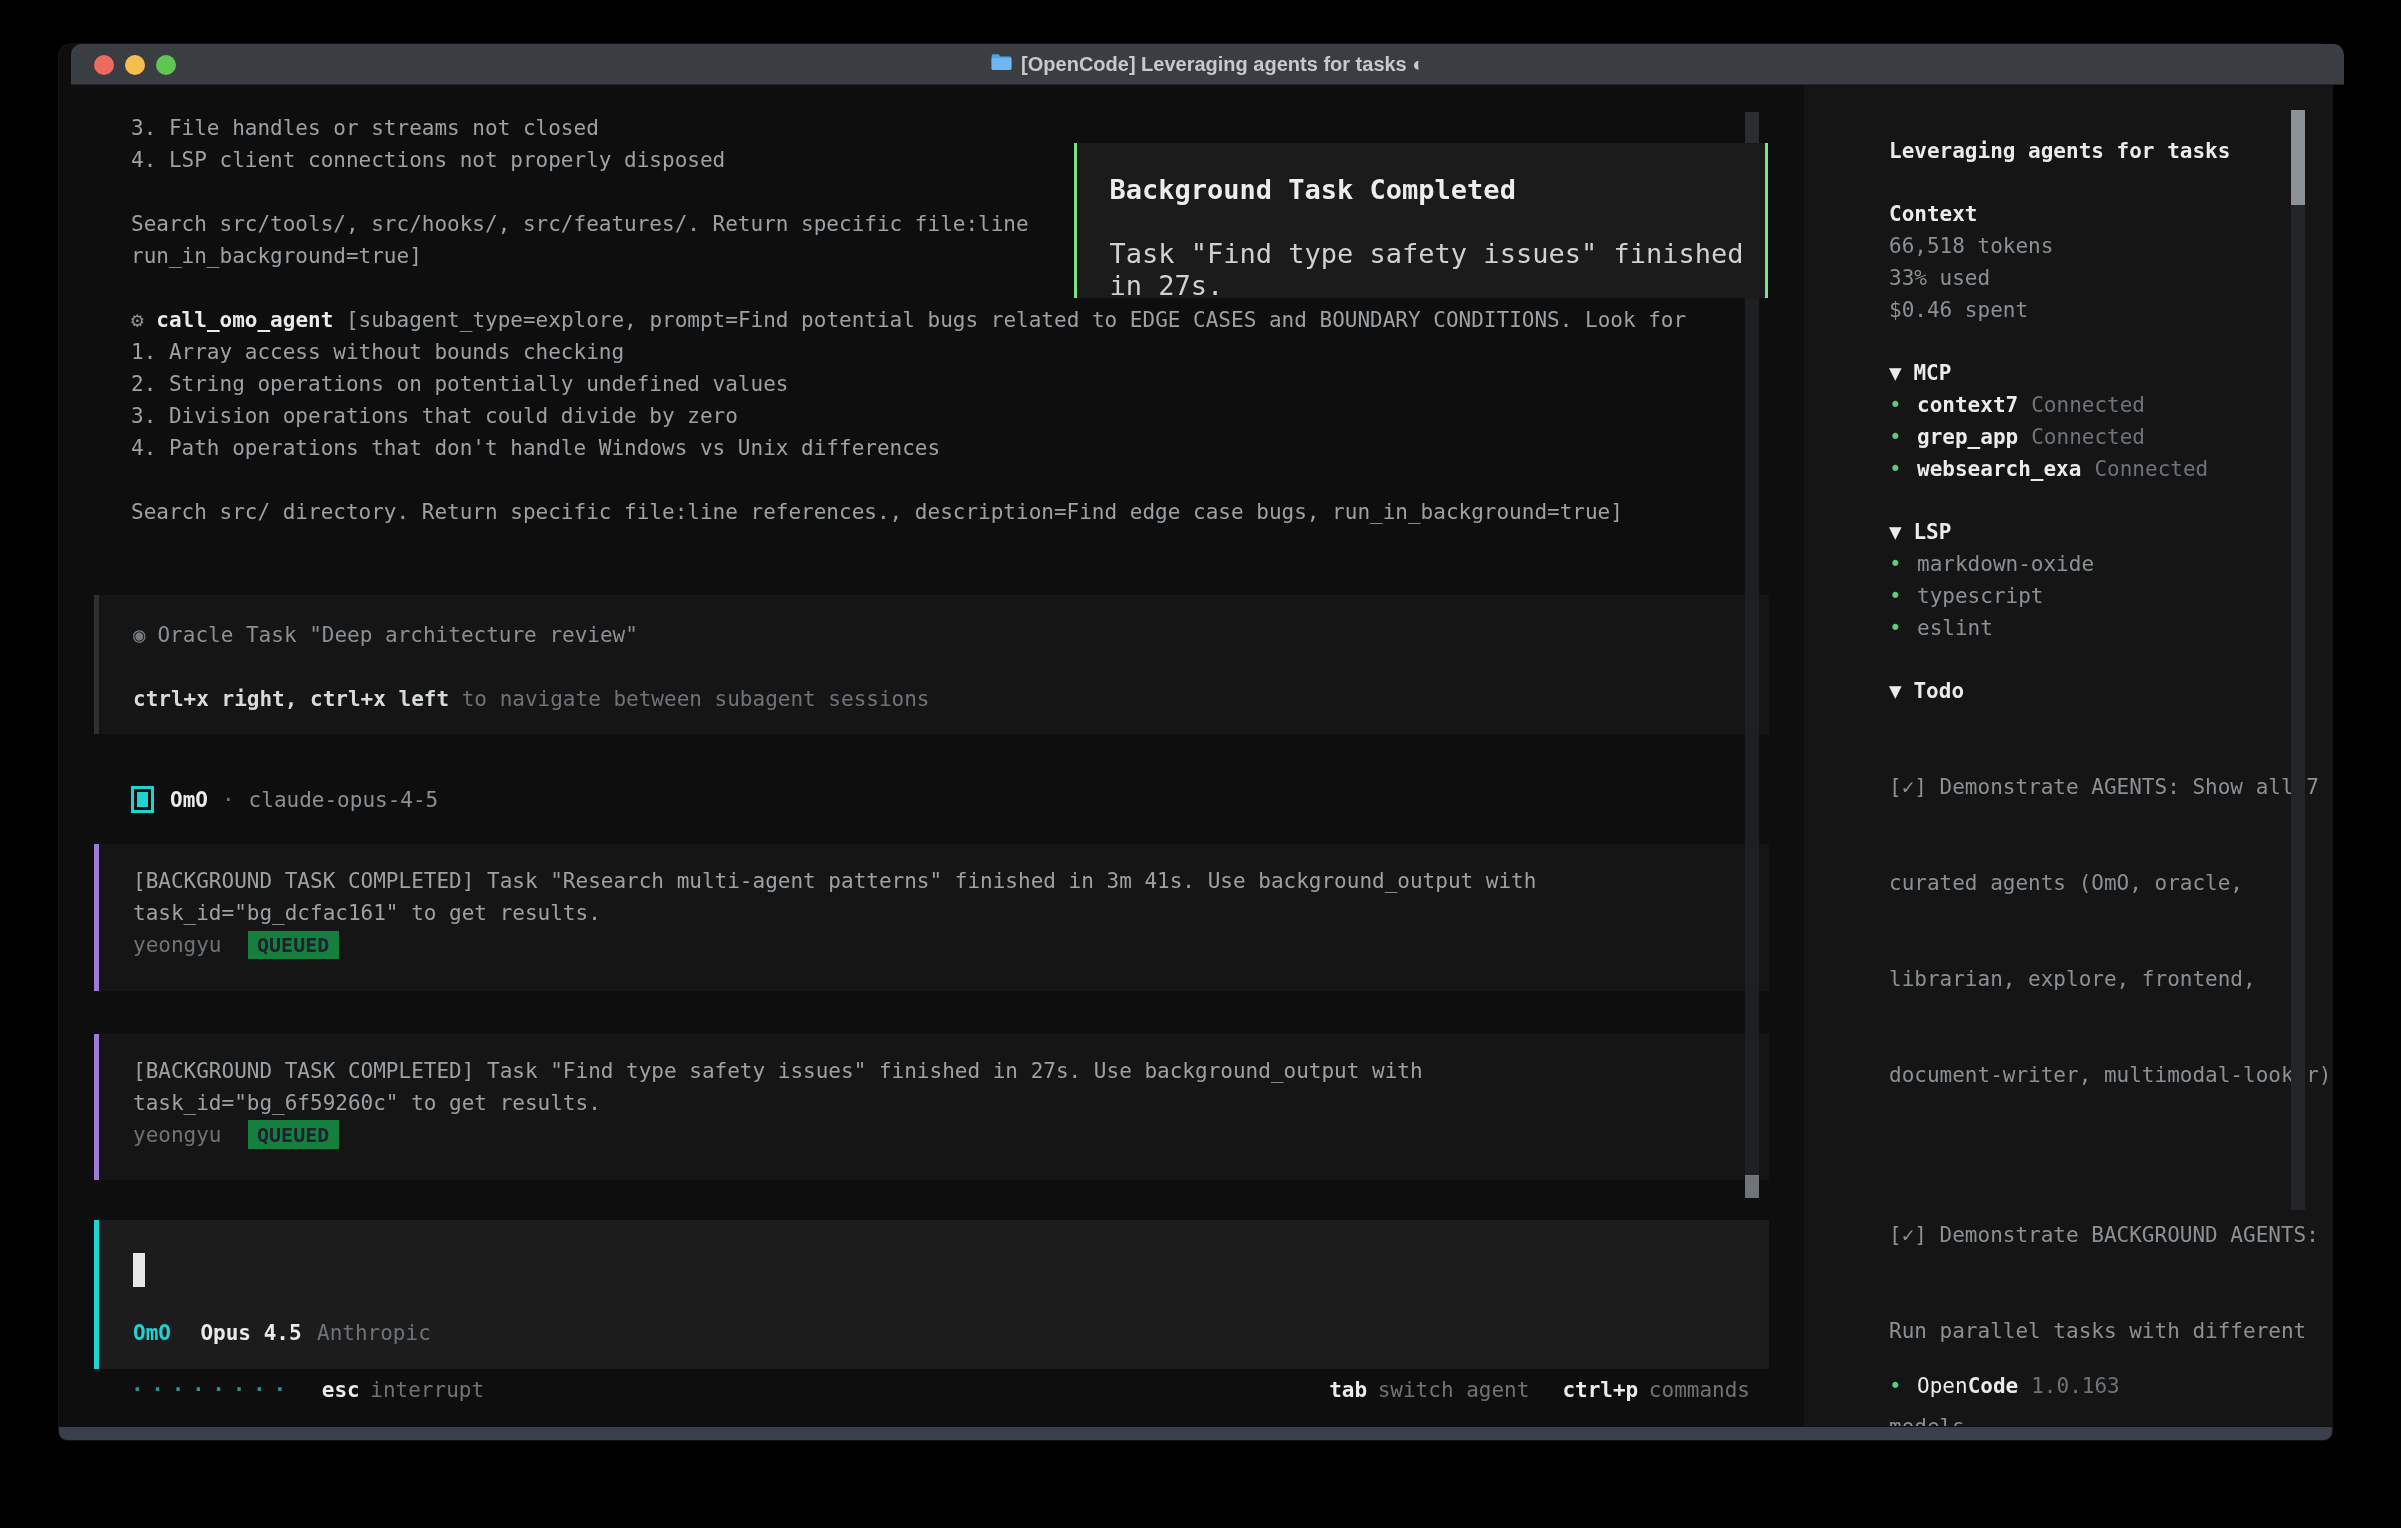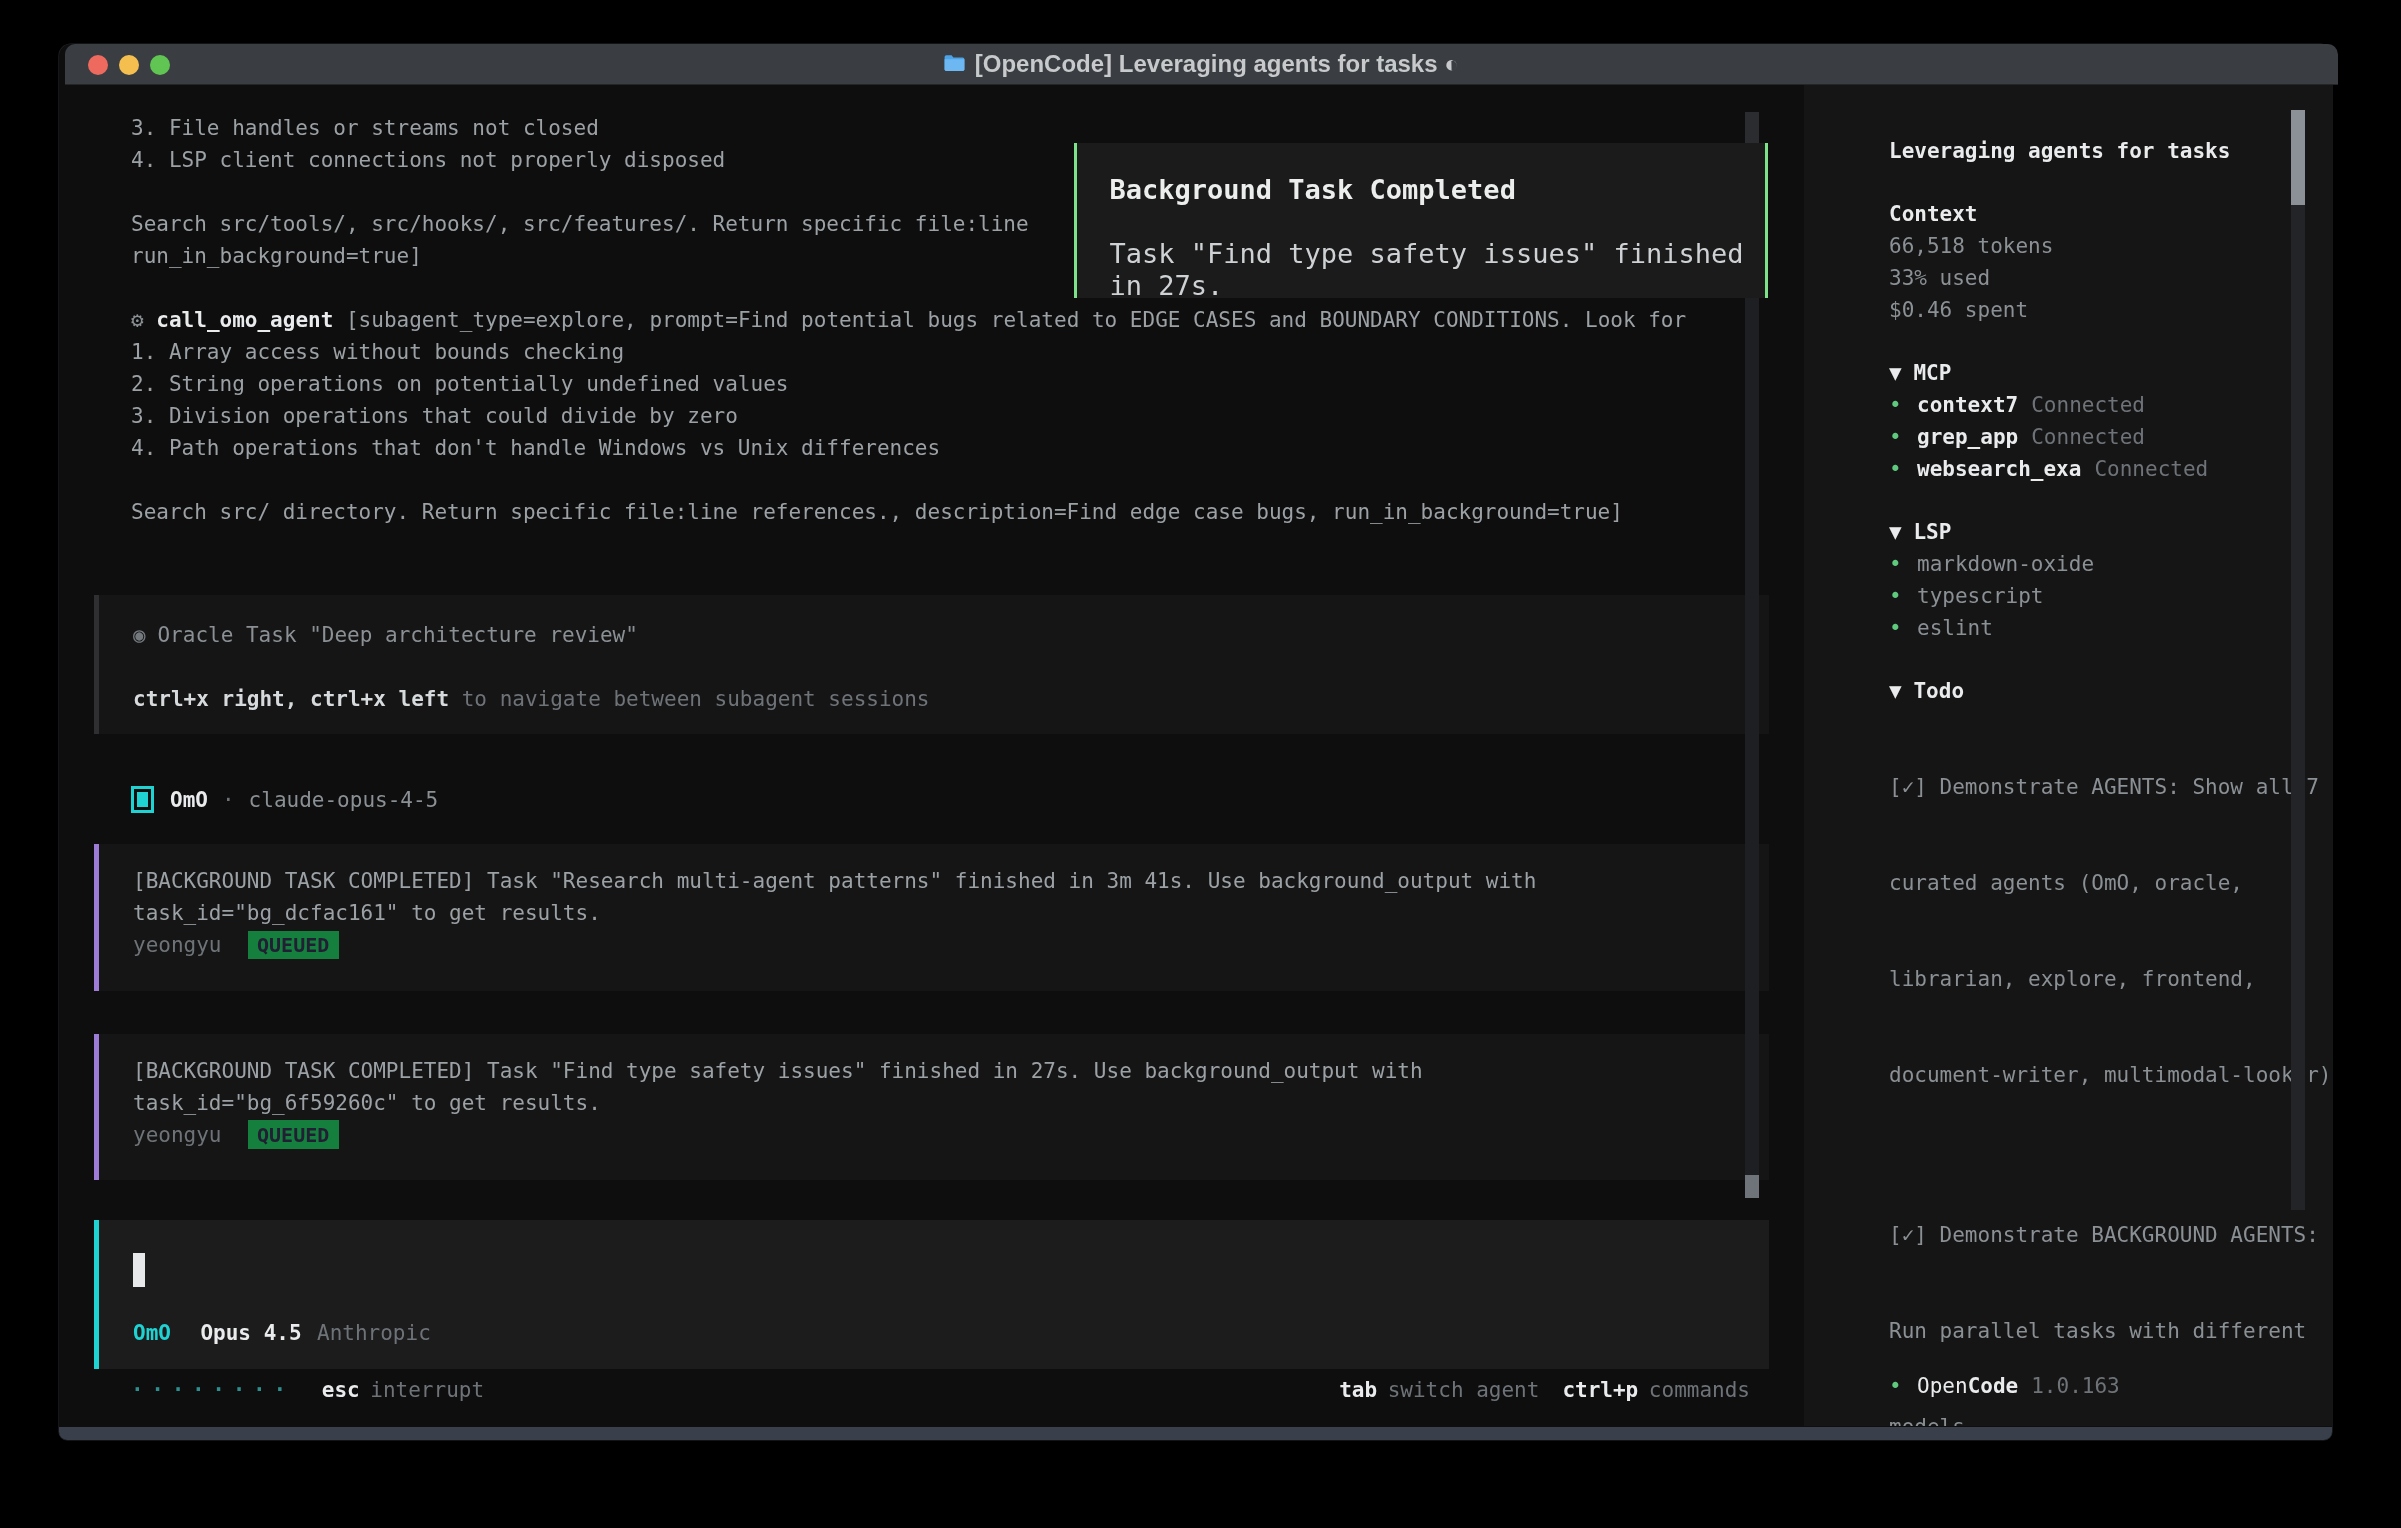--- a/index.html
+++ b/index.html
@@ -5,26 +5,26 @@
   * { margin:0; padding:0; box-sizing:border-box; }
   html,body { width:2401px; height:1528px; background:#000; overflow:hidden; }
   body { font-family:"DejaVu Sans Mono", monospace; }
 
   .window {
     position:absolute; left:59px; top:44px; width:2273px; height:1396px;
     background:#0e0e0f; border-radius:11.8px 11.8px 8.3px 8.3px;
     box-shadow:0 0 0 0.6px #24262b;
   }
   .titlebar {
-    position:absolute; left:6px; top:0; width:100%; height:41px;
+    position:absolute; left:12px; top:0; width:100%; height:41px;
     background:#3a3d42; border-bottom:1.2px solid #232529;
     border-radius:10.6px 10.6px 0 0;
     display:flex; align-items:center; justify-content:center;
     font-family:"Liberation Sans", sans-serif; font-weight:bold;
-    font-size:24px; color:#c7c9cb;
+    font-size:20px; color:#c7c9cb;
   }
   .lights { position:absolute; left:23px; top:10.6px; display:flex; gap:11.2px; }
   .light { width:20px; height:20px; border-radius:50%; }
   .titletext { display:flex; align-items:center; gap:9.5px; }
   .folder-glyph { display:inline-block; }
 
   .content { position:absolute; left:0; top:41px; width:2273px; height:1341px; overflow:hidden; }
 
   
   .bottom-strip {
@@ -82,21 +82,21 @@
   .ia-provider { color:#6e7378; }
 
   .statusline {
     position:absolute; left:72px; top:1289px; width:1619px;
     font-size:21px; line-height:32px; display:flex; align-items:center;
   }
   .dots { color:#2e8f8f; font-weight:bold; letter-spacing:7.7px; margin-right:28px; }
   .key { color:#e9ebec; font-weight:bold; }
   .keylabel { color:#6e7378; margin-left:10.6px; }
   .status-right { margin-left:auto; display:flex; align-items:center; }
-  .status-right .group { margin-left:23px; display:flex; }
+  .status-right .group { margin-left:33px; display:flex; }
 
   
   .main-scroll-track { position:absolute; left:1686px; top:26.6px; width:14px; height:1086px; background:#1e1f22; }
   .main-scroll-cap { position:absolute; left:1686px; top:26.6px; width:14px; height:31px; background:#2b2c30; }
   .main-scroll-thumb { position:absolute; left:1686px; top:1090px; width:14px; height:22.5px; background:#6f747a; }
 
   
   .toast {
     position:absolute; left:1015px; top:58px; width:694px; height:155px;
     background:#1b1b1c; border-left:3px solid #7ce38b; border-right:3px solid #7ce38b;

